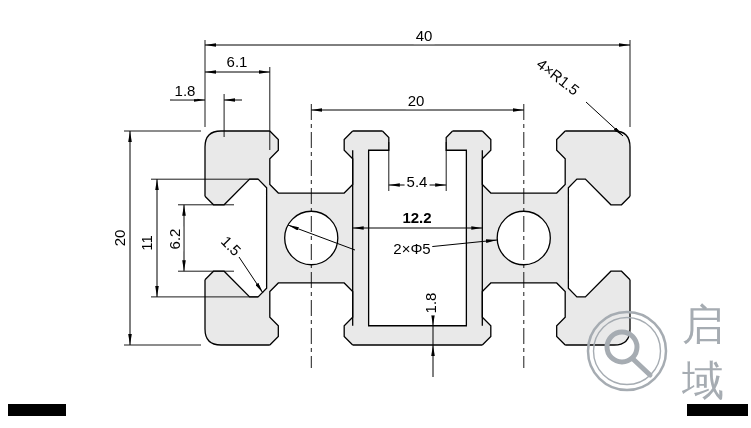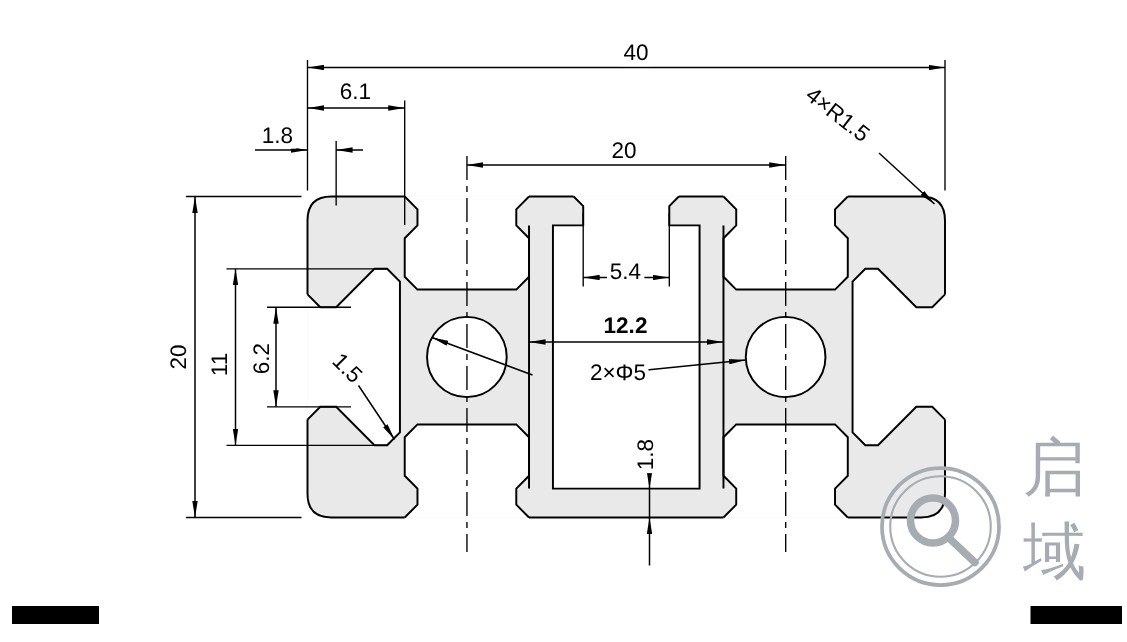--- a/index.html
+++ b/index.html
@@ -108,18 +108,18 @@
   <div class="dim rot38" style="left:558px;top:77px;background:transparent;">4×R1.5</div>
   <div class="dim" style="left:417px;top:182px;">5.4</div>
   <div class="dim" style="left:417px;top:218px;font-weight:bold;">12.2</div>
   <div class="dim rot90" style="left:120px;top:238px;">20</div>
   <div class="dim rot90" style="left:147px;top:243px;">11</div>
   <div class="dim rot90" style="left:175px;top:239px;">6.2</div>
   <div class="dim rot45" style="left:231px;top:246px;background:transparent;">1.5</div>
   <div class="dim" style="left:380px;top:249px;margin-left:32px;">2×Φ5</div>
   <div class="dim rot90" style="left:431px;top:303px;">1.8</div>
 
-  <div class="wm-text" style="left:706px;top:340px;">启域</div>
+  <div class="wm-text" style="left:706px;top:353px;">启域</div>
 
   <div class="bar" style="left:8px;width:58px;"></div>
   <div class="bar" style="left:687px;width:61px;"></div>
 
 </div>
 
 </body></html>

